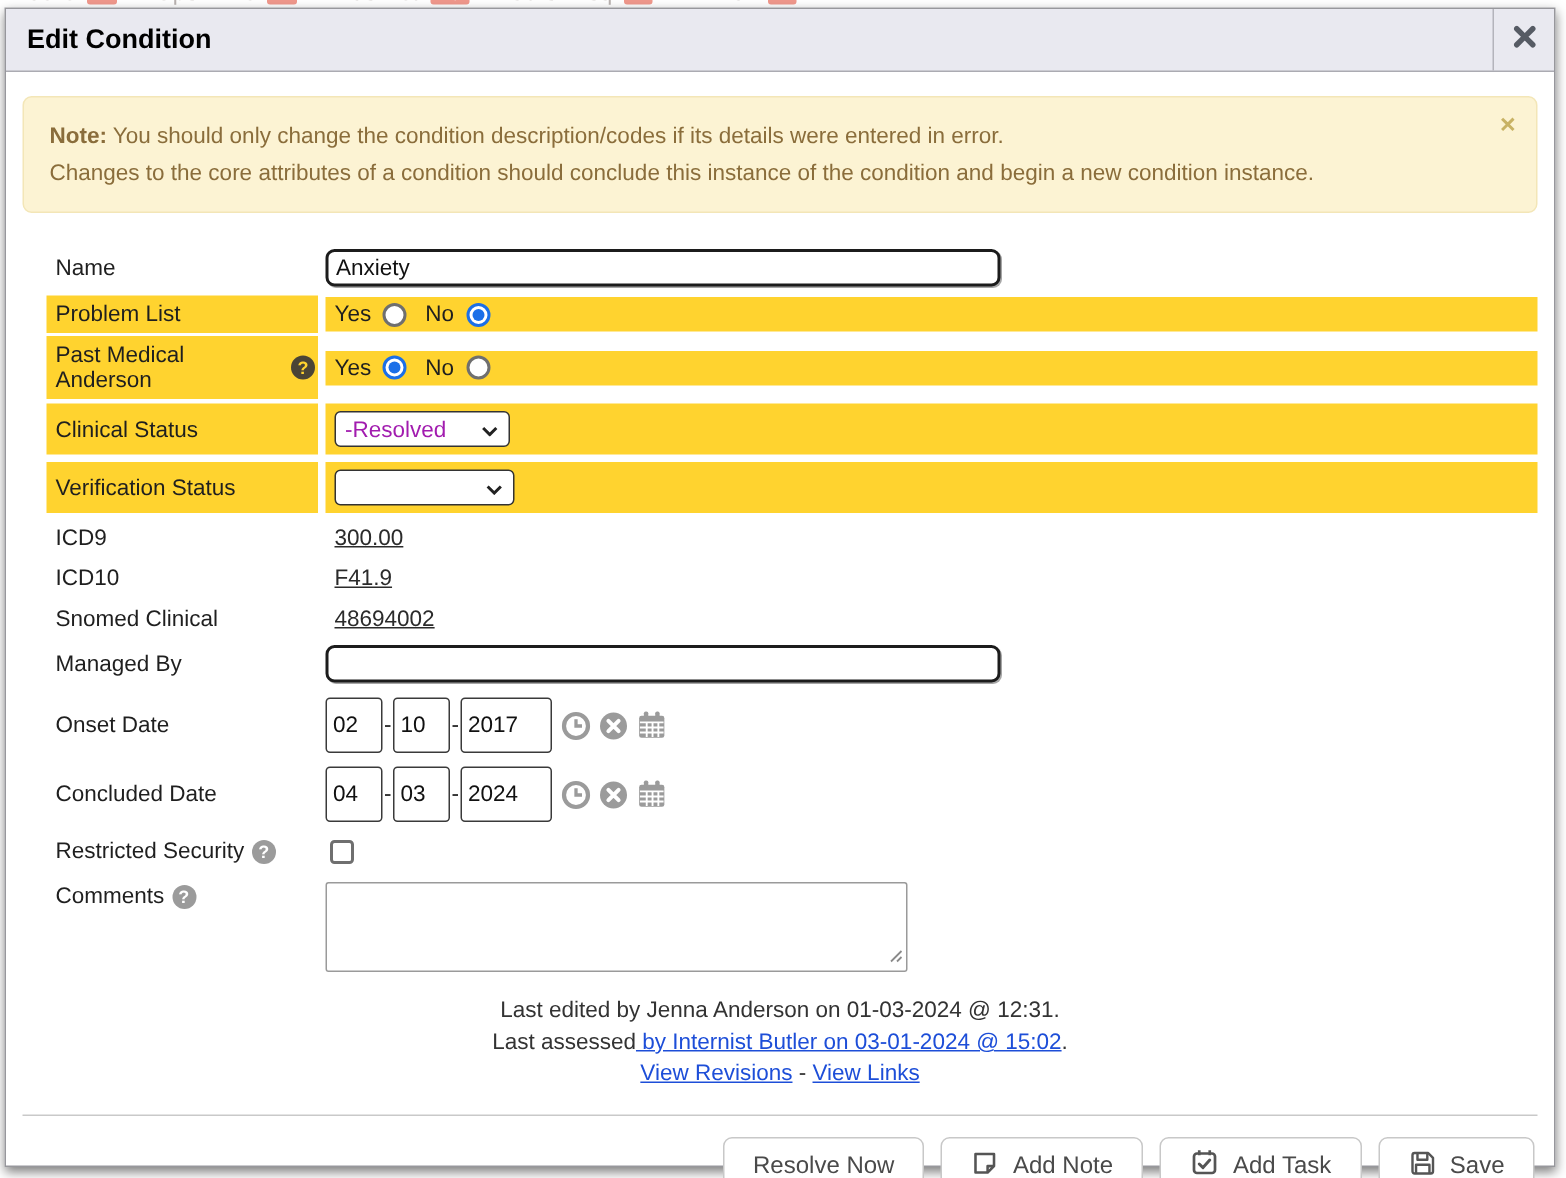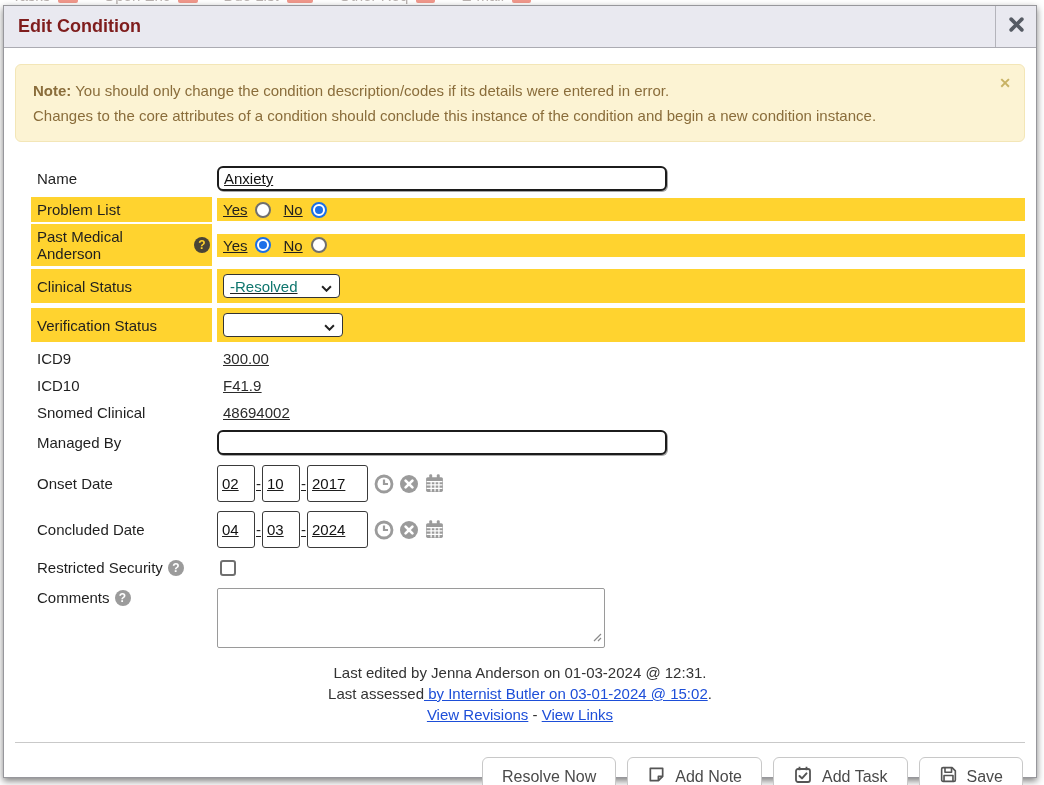--- a/index.html
+++ b/index.html
@@ -10,39 +10,39 @@
   .bg-strip { position:absolute; left:0; top:0; width:100%; height:6px; overflow:hidden; }
   .bg-strip-inner { display:flex; gap:26px; padding-left:12px; transform:translateY(-13px);
     font-size:15px; color:#b9b2b0; white-space:nowrap; }
   .bg-tab { display:flex; align-items:center; gap:8px; }
   .bg-badge { background:#f0988c; color:#fff; font-size:13px; padding:0 6px; border-radius:2px; }
 
   
   .modal { position:absolute; left:3px; top:5px; width:1034px; height:773px;
     background:#fff; border:1px solid #97979c; box-shadow:0 3px 7px rgba(0,0,0,.5); }
   .modal-header { position:relative; height:42px; background:#e9e9f0; border-bottom:1px solid #ababb2; }
-  .modal-title { font-size:18px; font-weight:bold; color:#7f1d1d; line-height:41px; padding-left:14px; }
+  .modal-title { font-size:18px; font-weight:bold; color:#000000; line-height:41px; padding-left:14px; }
   .modal-close { position:absolute; right:0; top:0; width:41px; height:41px; border-left:1px solid #b4b4bb;
     display:flex; align-items:center; justify-content:center; cursor:pointer; }
 
   .modal-body { padding:16px 11px 0 11px; }
 
   
   .note { position:relative; background:#fcf3d3; border:1px solid #f3e6b7; border-radius:6px;
     padding:13px 40px 13px 17px; color:#8a6d3b; font-size:15px; line-height:25px; margin-bottom:21px; }
   .note b { font-weight:bold; }
   .note-dismiss { position:absolute; right:13px; top:11px; color:#c8b264; font-weight:bold;
     font-size:14px; cursor:pointer; line-height:14px; }
 
   
   .frow { display:flex; align-items:center; margin-bottom:2px;margin-left:16px; }
   .frow .lbl { width:181px; flex:none; display:flex; align-items:center; gap:5px;
     font-size:15px; color:#1f1f1f; padding:4px 2px 4px 6px; align-self:stretch; }
   .frow .fld { flex:1; margin-left:5px; display:flex; align-items:center; gap:6px;
-    padding:3px 2px 3px 6px; font-size:15px; color:#1f1f1f;text-decoration:underline; }
+    padding:3px 2px 3px 6px; font-size:15px; color:#1f1f1f; }
   .hl .lbl, .hl .fld { background:#ffd32f; }
   .mb3 { margin-bottom:3px; } .mb4 { margin-bottom:4px; } .mb5 { margin-bottom:5px; }
 
   .help { width:16px; height:16px; border-radius:50%; flex:none; display:inline-flex;
     align-items:center; justify-content:center; font-size:12px; font-weight:bold; cursor:pointer; }
   .help::after { content:"?"; }
   .help.dark { background:#4a4436; color:#ffd32f; }
   .help.gray { background:#9b9b9b; color:#fff; }
 
   input.text { height:25px; border:2px solid #1c1c1c; border-radius:6px; font-size:15px;
@@ -51,21 +51,21 @@
   .w450 { width:450px; }
 
   .radio { width:16px; height:16px; border-radius:50%; border:2px solid #6f6f6f; background:#fff;
     display:inline-block; position:relative; cursor:pointer; flex:none; }
   .radio.checked { border-color:#1b6fe8; }
   .radio.checked::after { content:""; position:absolute; inset:2px; border-radius:50%; background:#1b6fe8; }
   .rlabel { margin-right:2px; }
 
   .select { height:24px; background:#fff; border:1px solid #333; border-radius:4px;
     display:inline-flex; align-items:center; justify-content:space-between;
-    padding:0 7px 0 6px; font-size:15px; color:#0f766e; cursor:pointer; }
+    padding:0 7px 0 6px; font-size:15px; color:#a21caf; cursor:pointer; }
   .w117 { width:117px; } .w120 { width:120px; }
 
   a.dlink { color:#2b2b2b; text-decoration:underline; cursor:pointer; }
 
   input.dpart { height:37px; border:1px solid #3a3a3a; border-radius:3px; font-size:15px;
     font-family:"Liberation Sans", sans-serif; padding:0 4px; color:#111; }
   .w38 { width:38px; } .w61 { width:61px; }
   .dsep { margin:0 1px; } .dsep::after { content:"-"; color:#222; }
   .dicon { cursor:pointer; display:inline-flex; }
   .dicons { display:inline-flex; gap:5px; margin-left:6px; align-items:center; }

